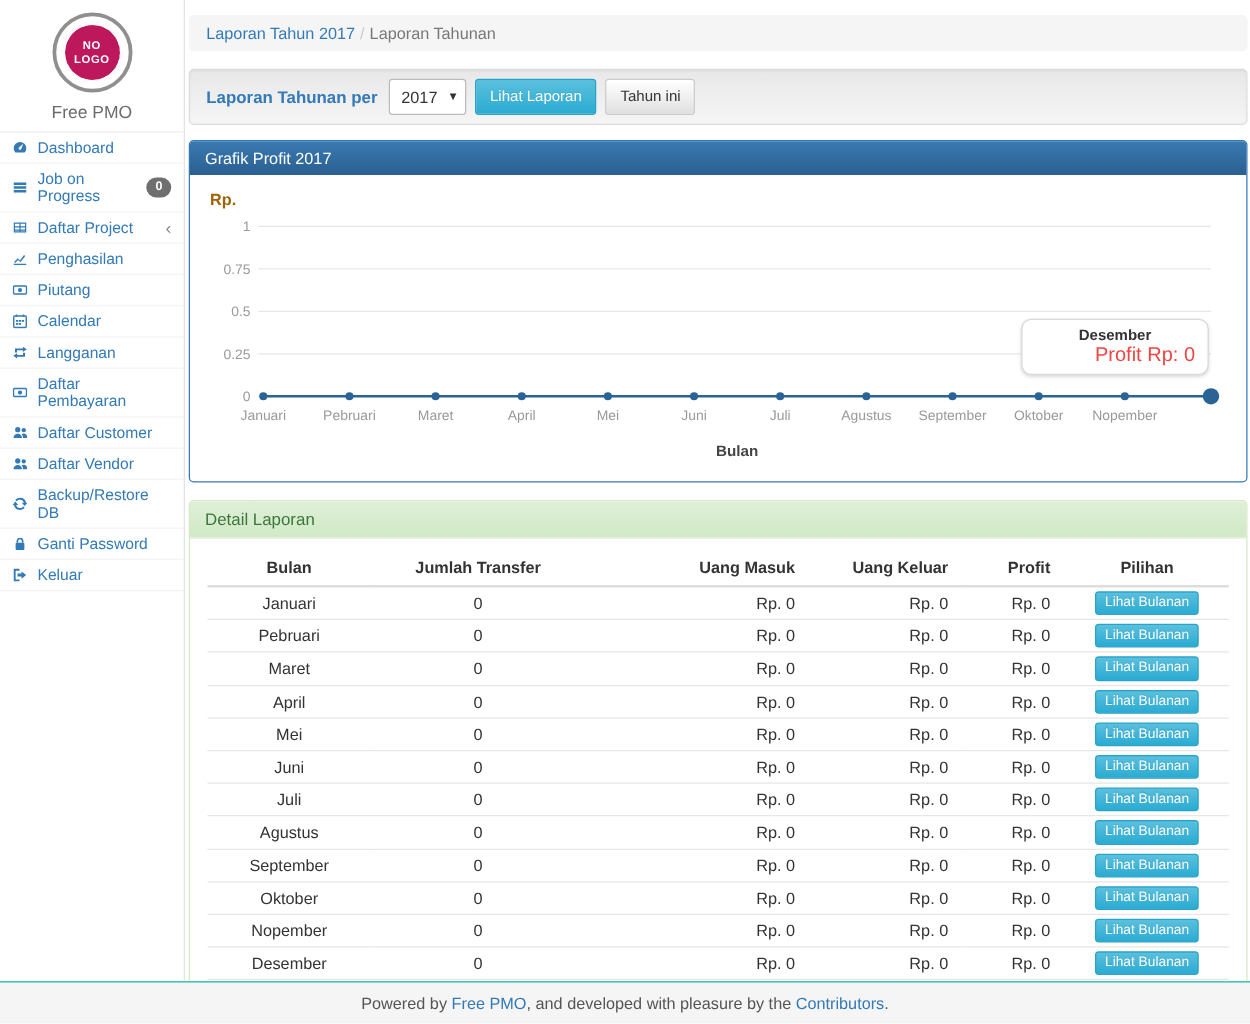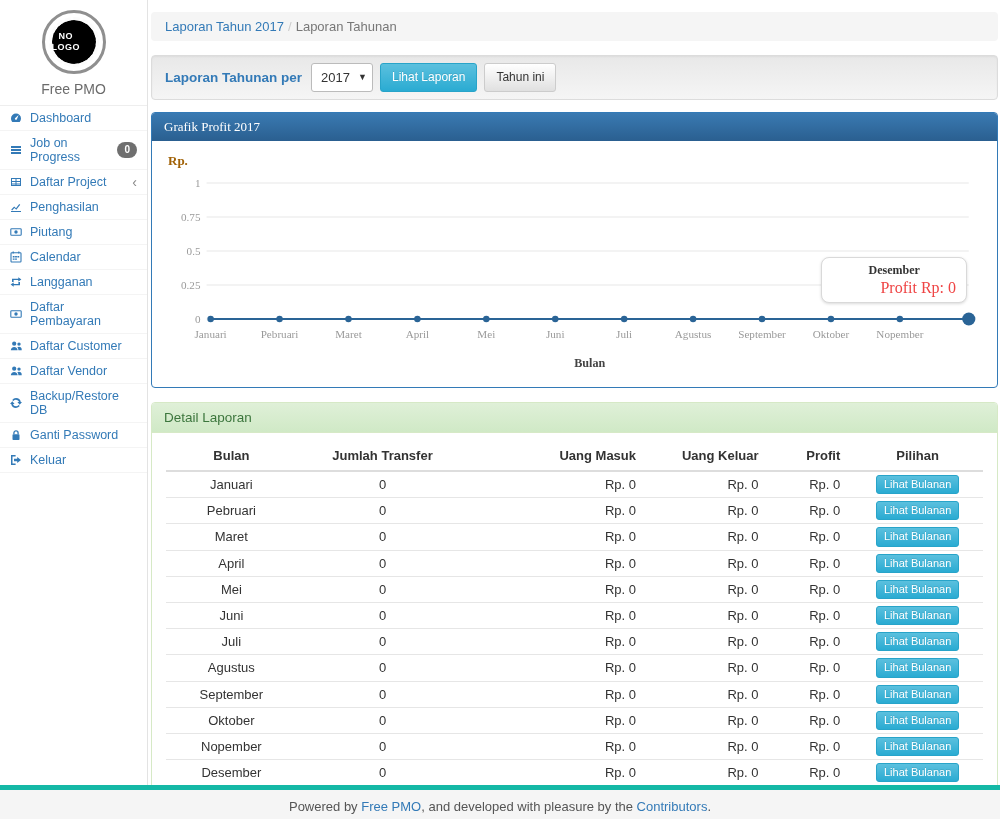--- a/index.html
+++ b/index.html
@@ -3,21 +3,21 @@
 <meta charset="utf-8">
 <style>
   * { margin:0; padding:0; box-sizing:border-box; }
   html,body { width:1000px; height:819px; }
   body { font-family:"Liberation Sans","DejaVu Sans",sans-serif; font-size:13px; color:#333; background:#fff; position:relative; overflow:hidden; }
 
   
   .sidebar { position:absolute; left:0; top:0; bottom:34px; width:148px; background:#fff; border-right:1px solid #e3e3e3; }
   .logo-wrap { padding:10px 0 8px; text-align:center; }
   .logo-ring { width:64px; height:64px; margin:0 auto; border-radius:50%; border:3px solid #8f8f8f; background:#fff; display:flex; align-items:center; justify-content:center; }
-  .logo-core { width:50px; height:50px; border-radius:50%; background:#000000; background-clip:padding-box; border:3px dashed #fbfbfb; display:flex; align-items:center; justify-content:flex-start; text-align:center; }
+  .logo-core { width:50px; height:50px; border-radius:50%; background:#be185d; background-clip:padding-box; border:3px dashed #fbfbfb; display:flex; align-items:center; justify-content:center; text-align:center; }
   .logo-core span { color:#fff; font-size:9px; font-weight:bold; line-height:1.2; letter-spacing:.5px; }
   .brand { margin-top:7px; color:#6b6b6b; font-size:14px; }
   .side-menu { list-style:none; border-top:1px solid #eee; }
   .side-item { display:flex; align-items:center; gap:7px; padding:5px 10px; border-bottom:1px solid #f4f4f4; color:#337ab7; cursor:pointer; font-size:12.5px; }
   .side-item .sicon { width:13px; height:13px; display:inline-flex; flex:none; color:#337ab7; }
   .side-item .sicon svg { width:12px; height:12px; }
   .side-item .badge { margin-left:auto; background:#6f6f6f; color:#fff; font-size:10px; line-height:1; padding:3px 7px; border-radius:9px; font-weight:bold; }
   .side-item .chev { margin-left:auto; color:#888; font-size:14px; line-height:10px; }
 
   
@@ -32,21 +32,21 @@
   .sel-wrap { position:relative; display:inline-block; }
   .sel-wrap select { appearance:none; -webkit-appearance:none; width:62px; height:29px; border:1px solid #bbb; border-radius:3px; background:#fff; font-size:13px; padding:0 18px 0 9px; color:#333; }
   .sel-wrap .caret { position:absolute; right:6px; top:9px; font-size:9px; color:#333; pointer-events:none; }
   .btn { display:inline-block; border-radius:3px; font-size:12px; padding:6px 11px; line-height:1.2; cursor:pointer; border:1px solid transparent; }
   .btn-info { color:#fff; background:linear-gradient(#5bc0de,#2aabd2); border-color:#28a4c9; text-shadow:0 -1px 0 rgba(0,0,0,.1); }
   .btn-default { color:#333; background:linear-gradient(#fff,#e0e0e0); border-color:#ccc; }
   .btn-xs { font-size:11px; padding:2px 7px; }
 
   
   .panel { border-radius:4px; margin-bottom:14px; background:#fff; }
-  .panel-primary { border:1px solid #337ab7;font-family:Liberation Serif, serif; }
+  .panel-primary { border:1px solid #337ab7; }
   .panel-primary .panel-heading { background:linear-gradient(#3a7ab2,#2a5f90); color:#fff; padding:6px 12px; font-size:13px; border-radius:3px 3px 0 0; }
   .panel-body { padding:10px 12px 6px; position:relative; }
   .y-axis-title { font-weight:bold; color:#a16207; font-size:13px; margin:2px 0 0 4px; }
   .chart-wrap { position:relative; }
   .chart-wrap svg { display:block; width:100%; height:212px; }
   .tooltip-box { position:absolute; right:18px; top:88px; background:#fff; border:1px solid #d9d9d9; border-radius:8px; box-shadow:0 1px 3px rgba(0,0,0,.15); padding:5px 10px; text-align:center; }
   .tooltip-box .t1 { font-weight:bold; color:#333; font-size:12px; }
   .tooltip-box .t2 { color:#ef4444; font-size:16px; margin-top:1px;margin-left:48px; }
 
   
@@ -55,21 +55,21 @@
   .detail-body { padding:8px 14px 14px; }
   table.report { width:100%; border-collapse:collapse; font-size:13px; }
   table.report th { font-weight:bold; color:#333; padding:7px 6px; border-bottom:2px solid #ddd; }
   table.report td { padding:3px 6px; border-top:1px solid #e6e6e6; color:#333; }
   table.report tbody tr:first-child td { border-top:none; }
   table.report .al-c { text-align:center; }
   table.report .al-r { text-align:right; padding-right:12px; }
   table.report tfoot td { font-weight:bold; border-top:1px solid #e6e6e6; padding-top:6px; padding-bottom:8px; }
 
   
-  .footer { position:absolute; left:0; right:0; bottom:0; height:34px; background:#f5f5f5; border-top:5px solid #14b8a6; text-align:center; line-height:33px; font-size:13px; color:#555; }
+  .footer { position:absolute; left:0; right:0; bottom:0; height:34px; background:#f5f5f5; border-top:1px solid #14b8a6; text-align:center; line-height:33px; font-size:13px; color:#555; }
   .footer a { color:#337ab7; text-decoration:none; }
 </style>
 </head>
 <body>
 
 <div class="sidebar">
   <div class="logo-wrap">
     <div class="logo-ring">
       <div class="logo-core">
         <span><span>NO</span><br><span>LOGO</span></span>

